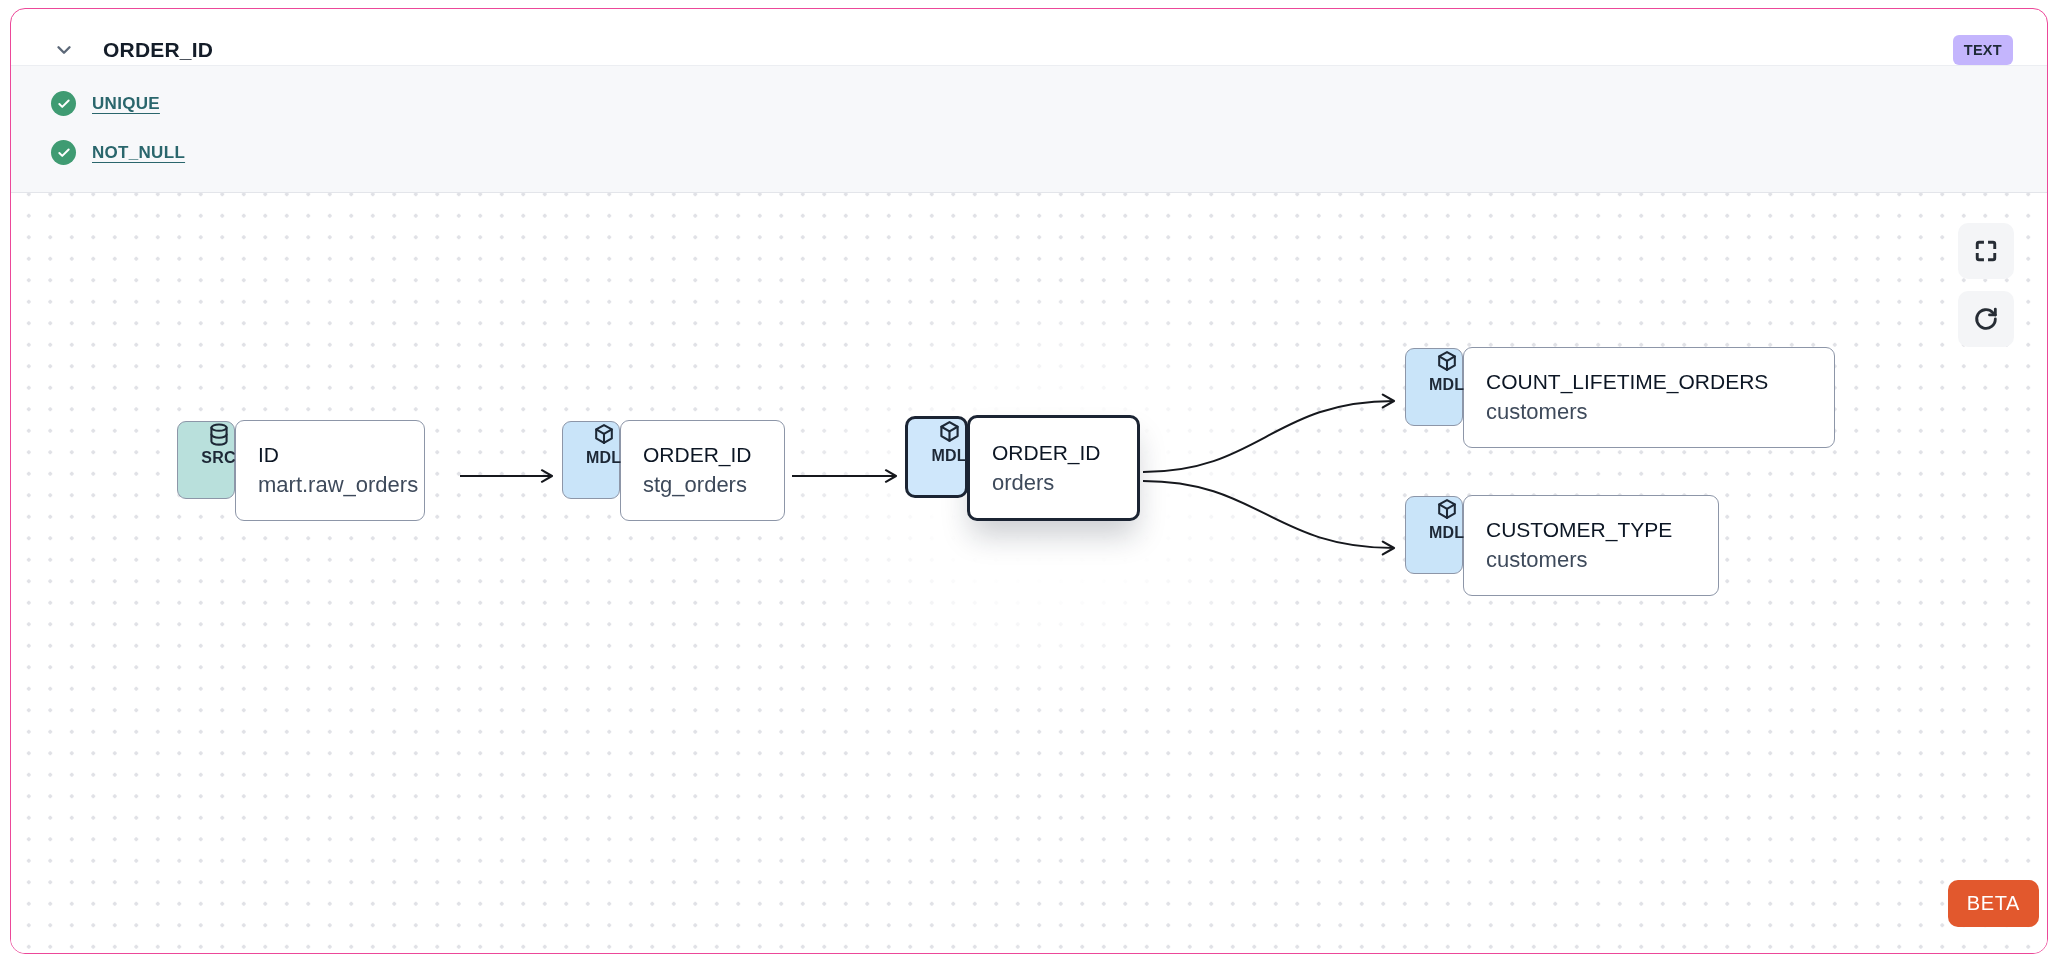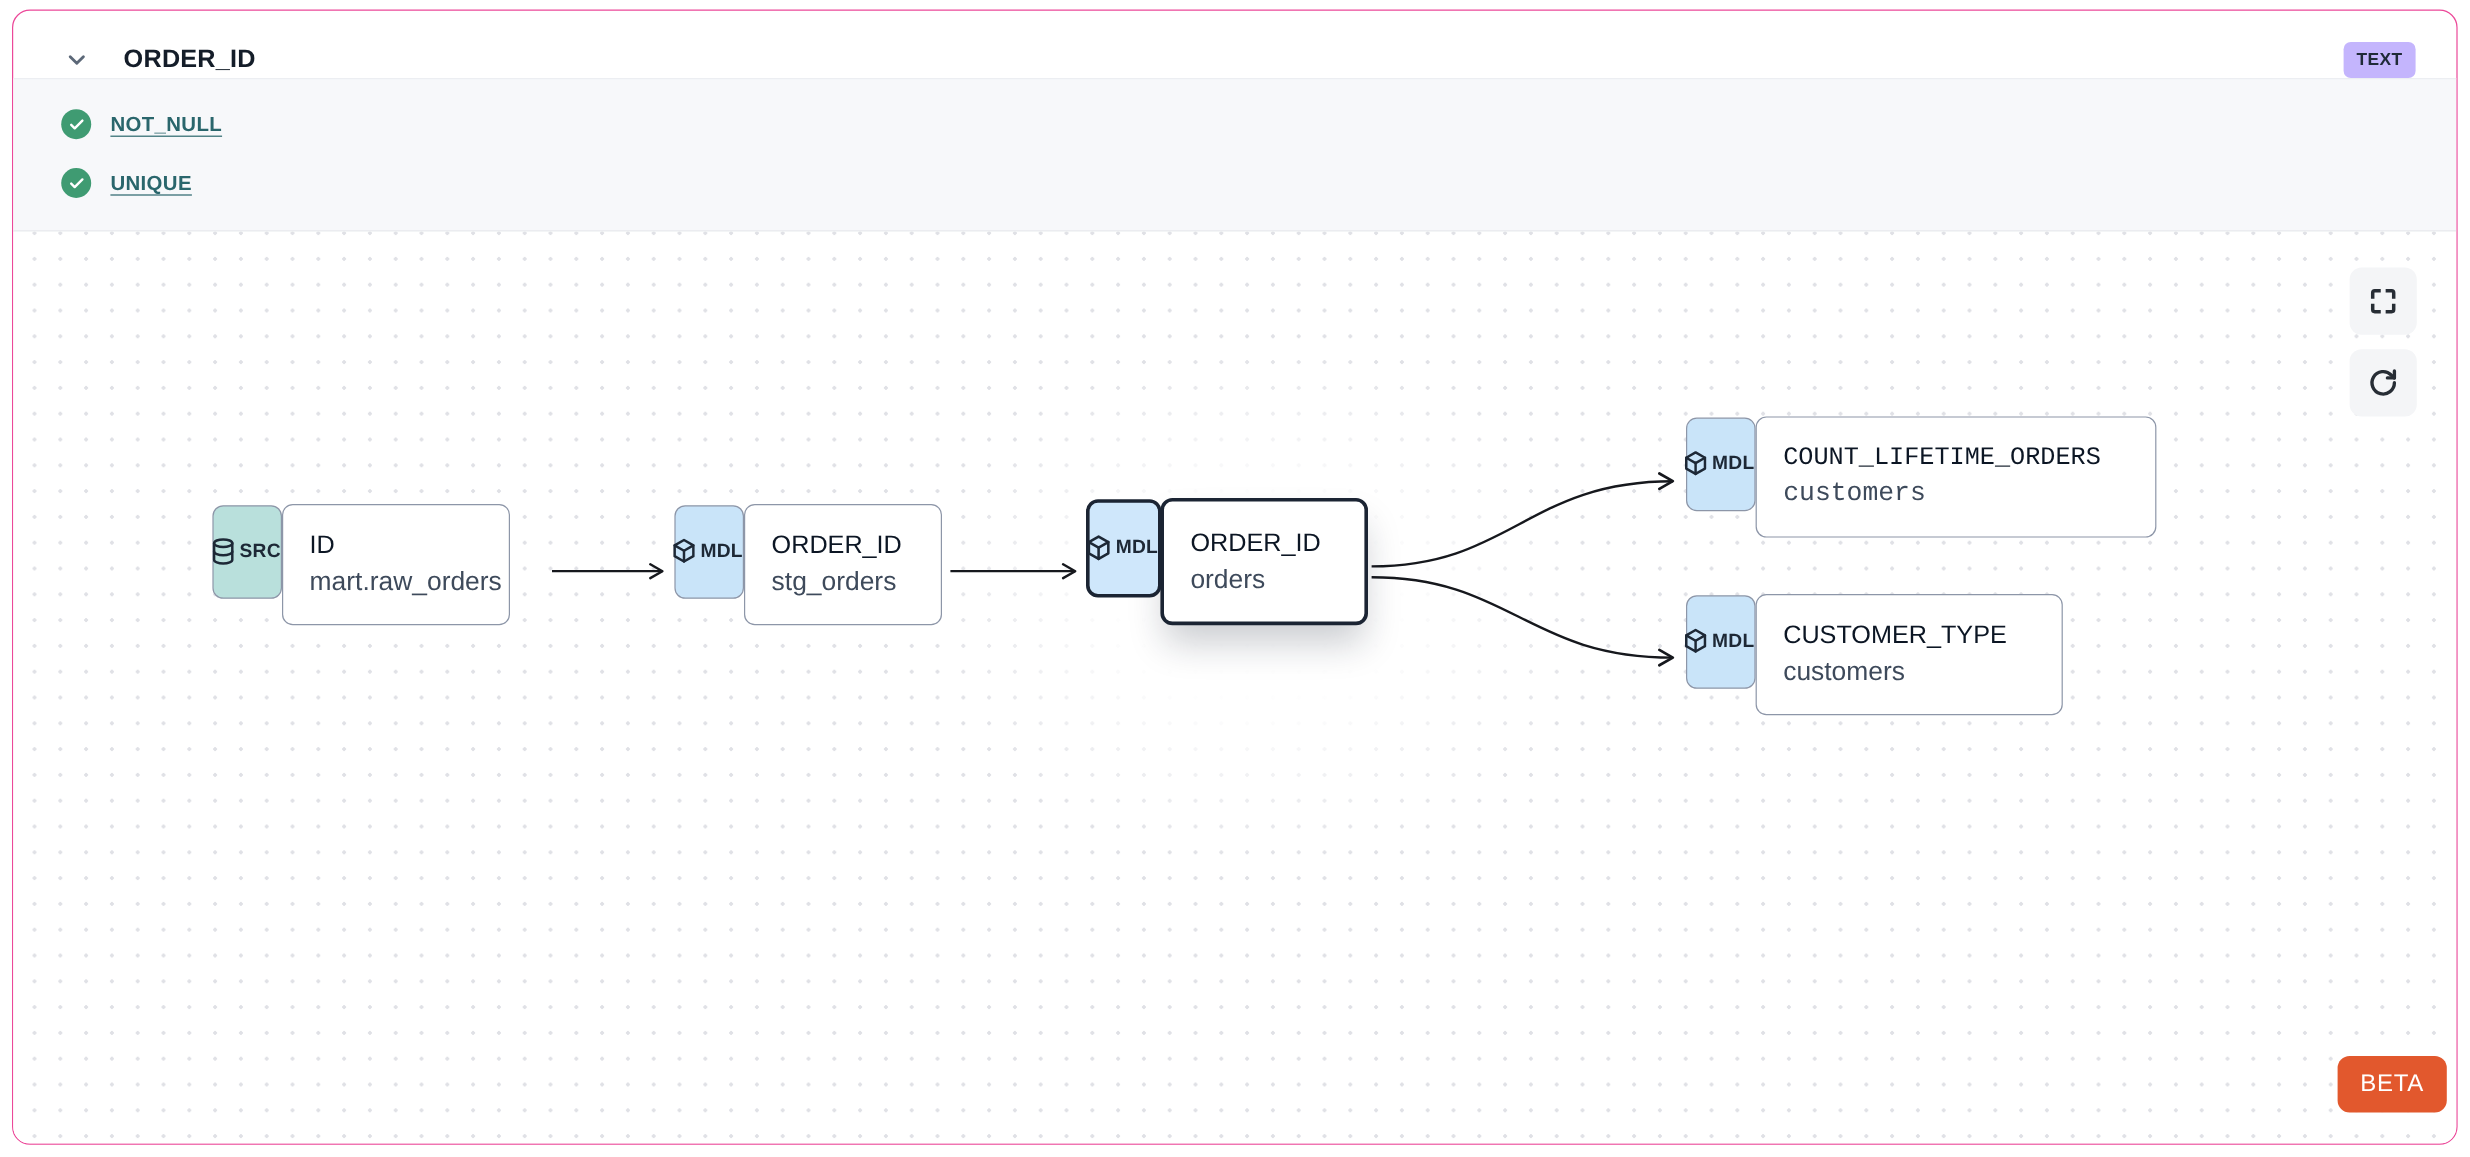--- a/index.html
+++ b/index.html
@@ -38,40 +38,40 @@
     background-image: radial-gradient(circle, #e0e1e6 1.7px, transparent 1.7px);
     background-size: 21.5px 21.5px; background-position: 7px 12px;
   }
   .glow { position:absolute; left:760px; top:90px; width:560px; height:440px; pointer-events:none;
           background:radial-gradient(ellipse at center, rgba(255,255,255,1) 0%, rgba(255,255,255,0.95) 30%, rgba(255,255,255,0) 70%); }
   .edges { position:absolute; left:0; top:0; }
 
   .node { position:absolute; cursor:pointer; }
   .nbadge { position:absolute; left:0; top:1px; width:58px; height:78px;
             border:1px solid #8d96a8; border-radius:9px;
-            display:flex; flex-direction:row; align-items:center; justify-content:flex-end; gap:1px;padding-left:25px; }
+            display:flex; flex-direction:column; align-items:center; justify-content:flex-start; gap:1px;padding-left:25px; }
   .nbadge.src { background:#b9e0dc; }
   .nbadge.mdl { background:#c9e4f9; }
   .nbadge svg { stroke:#1d2836; }
   .klabel { font-size:16px; font-weight:700; color:#1d2836; letter-spacing:0.2px; }
   .ncard { position:absolute; left:58px; top:0; height:101px; background:#ffffff;
            border:1px solid #8d96a8; border-radius:9px;
            display:flex; flex-direction:column; justify-content:center; gap:5px; padding:0 20px 0 22px; }
   .ntitle { font-size:21px; font-weight:500; color:#0c1624; white-space:nowrap; }
   .nsub { font-size:22px; color:#3e4a5b; white-space:nowrap; }
 
   .node.selected .nbadge { border:3px solid #1b2433; background:#cfe7fb; width:63px; height:82px; border-radius:10px; }
   .node.selected .ncard { border:3px solid #1b2433; border-radius:10px; left:62px; height:106px;
                           box-shadow:0 18px 30px -4px rgba(20,28,45,0.22); }
 
   
   .n0 { left:166px; top:227px; } .n0 .ncard { width:190px; }
   .n1 { left:551px; top:227px; } .n1 .ncard { width:165px; }
   .n2 { left:894px; top:222px; } .n2 .ncard { width:173px; }
-  .n3 { left:1394px; top:154px; } .n3 .ncard { width:334px;font-family:Liberation Mono, monospace; }
+  .n3 { left:1394px; top:154px; } .n3 .ncard { width:372px; }
   .n4 { left:1394px; top:302px; } .n4 .ncard { width:256px; }
 
   
   .controls { position:absolute; right:33px; top:30px; display:flex; flex-direction:column; gap:12px; }
   .ctrl-btn { width:56px; height:56px; border:none; border-radius:10px; background:#f4f5f7;
               display:flex; align-items:center; justify-content:center; cursor:pointer; }
   .ctrl-btn svg { stroke:#272d35; }
 
   .beta { position:absolute; right:8px; bottom:26px; background:#e2582d; color:#ffffff;
           font-size:20px; font-weight:400; letter-spacing:0.6px; padding:12px 19px; border-radius:10px; }
@@ -95,29 +95,29 @@
     </div>
   </div>
 
   <div class="tests">
     <div class="test-row">
       <span class="check-circle">
         <svg width="14" height="14" viewBox="0 0 24 24" fill="none" stroke-width="3.4" stroke-linecap="round" stroke-linejoin="round">
             <polyline points="20 6 9 17 4 12"></polyline>
           </svg>
       </span>
-      <a class="test-link">NOT_NULL</a>
+      <a class="test-link">UNIQUE</a>
     </div>
     <div class="test-row">
       <span class="check-circle">
         <svg width="14" height="14" viewBox="0 0 24 24" fill="none" stroke-width="3.4" stroke-linecap="round" stroke-linejoin="round">
             <polyline points="20 6 9 17 4 12"></polyline>
           </svg>
       </span>
-      <a class="test-link">UNIQUE</a>
+      <a class="test-link">NOT_NULL</a>
     </div>
   </div>
 
   <div class="canvas">
     <div class="glow"></div>
 
     <svg class="edges" width="2036" height="683" viewBox="0 0 2036 683" fill="none">
       <defs>
         <marker id="arrow" viewBox="0 0 10 10" refX="8" refY="5" markerWidth="8" markerHeight="8" orient="auto-start-reverse">
           <path d="M1 1 L8 5 L1 9" fill="none" stroke="#16181d" stroke-width="1.4" stroke-linecap="round" stroke-linejoin="round"></path>

